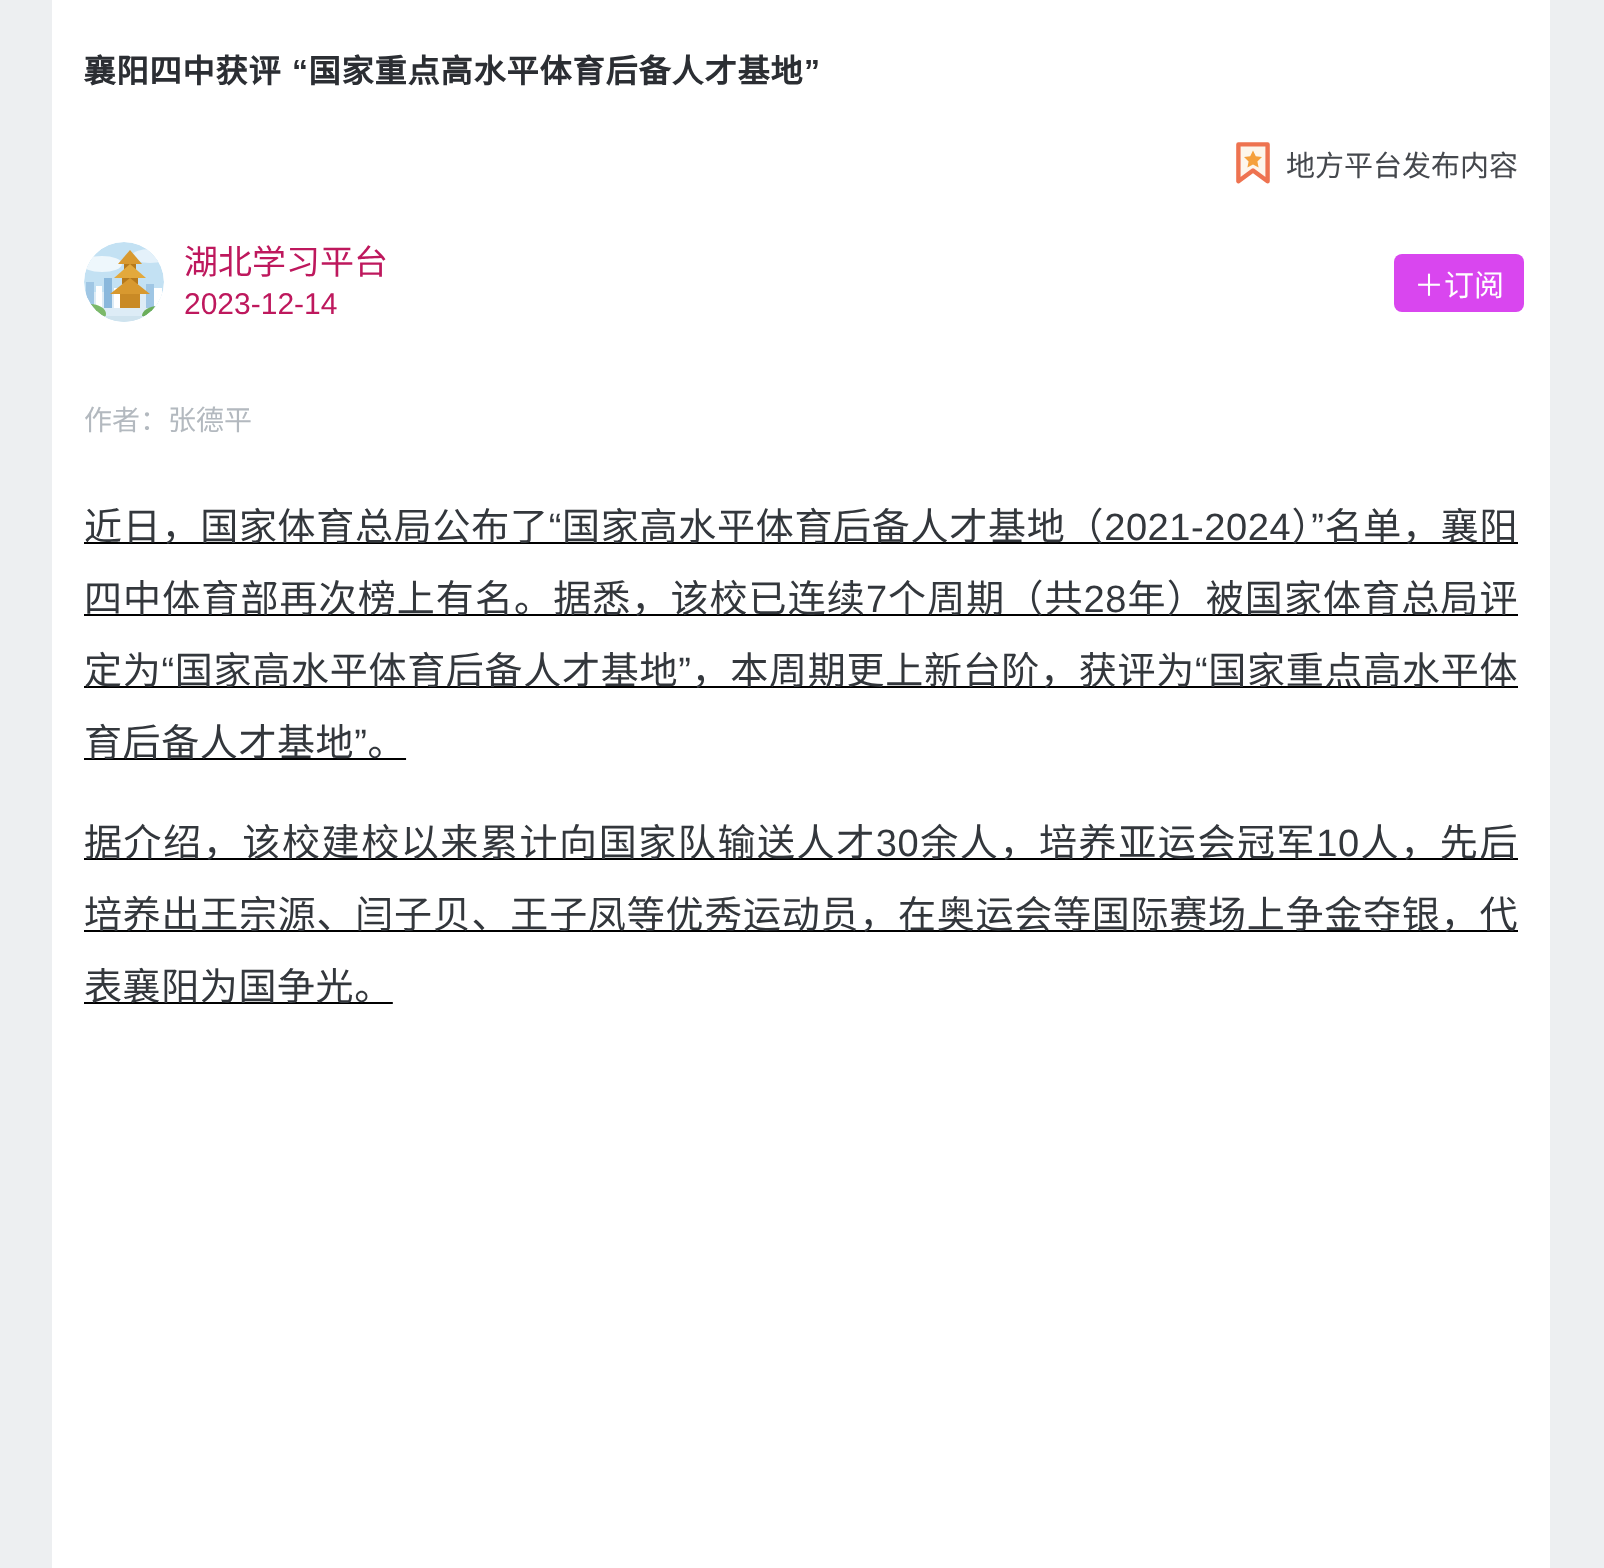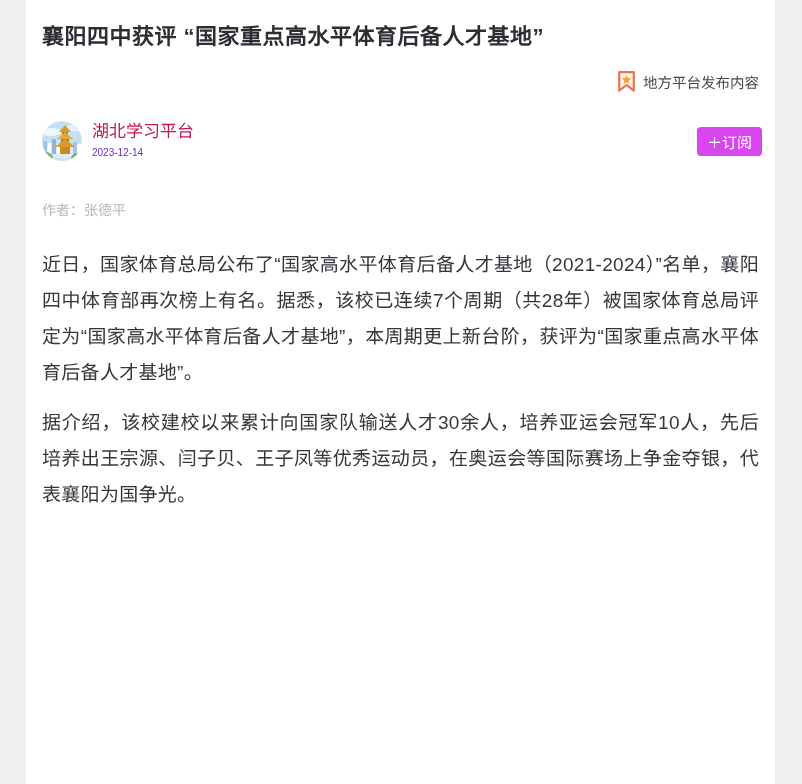--- a/index.html
+++ b/index.html
@@ -15,21 +15,21 @@
     margin-left: 26px;
     width: 749px;
     height: 784px;
     background: #ffffff;
     padding: 0 16px;
   }
   
   .title {
     margin: 0;
     padding-top: 22px;
-    font-size: 22px;
+    font-size: 16px;
     line-height: 30px;
     font-weight: 700;
     color: #2b2e33;
     letter-spacing: 0.5px;
   }
   
   .badge-row {
     margin-top: 18px;
     display: flex;
     align-items: center;
@@ -63,23 +63,23 @@
     justify-content: center;
   }
   .pub-name {
     font-size: 17px;
     line-height: 20px;
     color: #be185d;
     cursor: pointer;
   }
   .pub-date {
     margin-top: 2px;
-    font-size: 10px;
+    font-size: 15px;
     line-height: 17px;
-    color: #6d28d9;
+    color: #be185d;
   }
   .subscribe-btn {
     margin-left: auto;
     margin-right: -3px;
     width: 65px;
     height: 29px;
     border: none;
     border-radius: 4px;
     background: #d946ef;
     color: #ffffff;
@@ -94,20 +94,21 @@
   
   .byline {
     margin-top: 40px;
     font-size: 14px;
     line-height: 18px;
     color: #b3b9bf;
   }
   
   .article-body {
     margin-top: 28px;
+    text-decoration: underline;
   }
   .article-body p {
     margin: 0 0 14px 0;
     font-size: 19px;
     line-height: 36px;
     color: #33373c;
     letter-spacing: 0.3px;
     text-align: justify;
     text-justify: inter-ideograph;
   }

